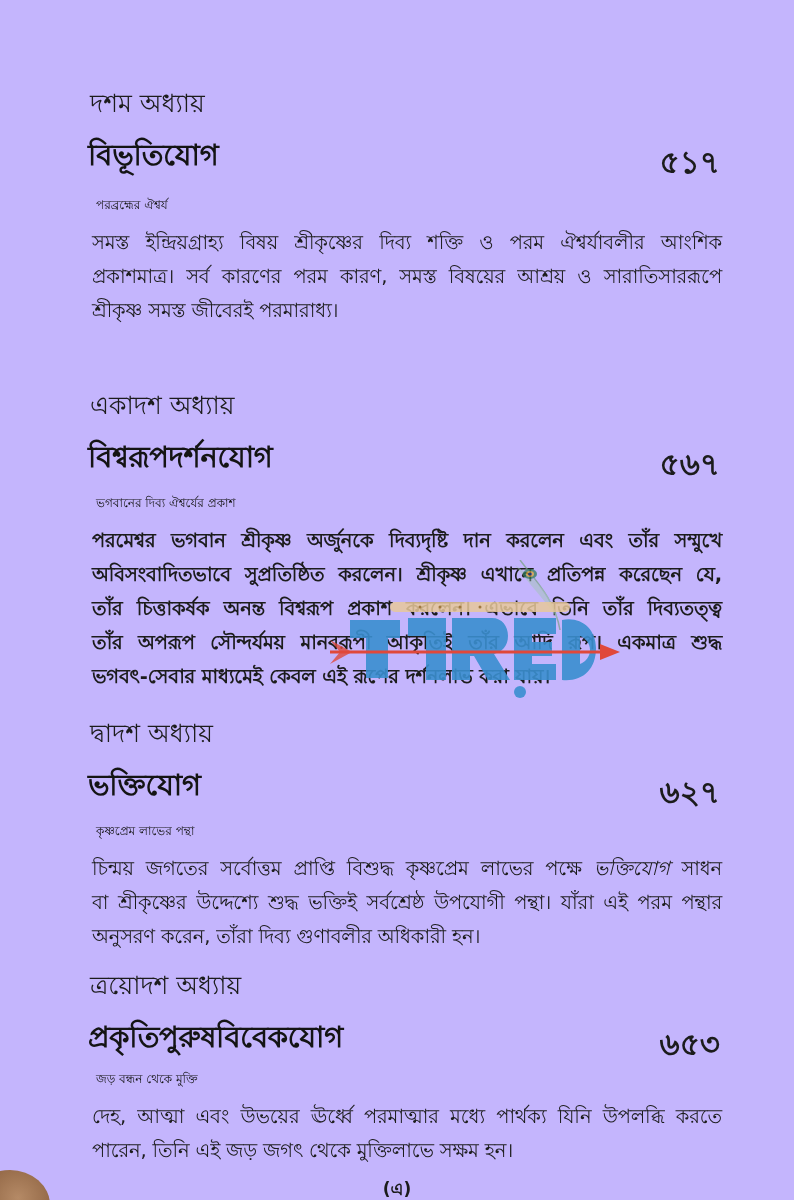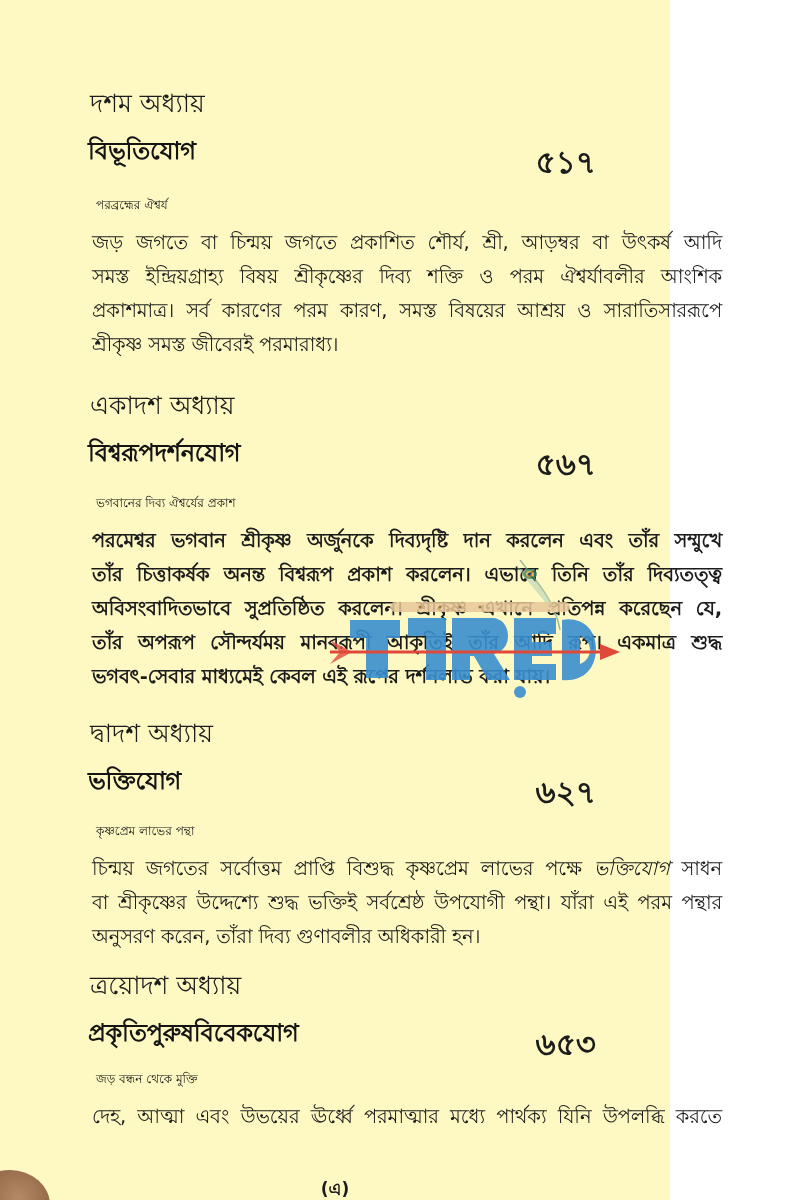--- a/index.html
+++ b/index.html
@@ -11,34 +11,34 @@
       width: 794px;
       height: 1200px;
       position: relative;
       overflow: hidden;
       font-family: "DejaVu Sans", "Liberation Sans", sans-serif;
       color: #1a1a1a;
     }
     .page {
       position: absolute;
       left: 0; top: 0;
-      width: 670px; height: 1200px;
-      background: #fef9c3;
+      width: 794px; height: 1200px;
+      background: #c4b5fd;
     }
     .chapter-label {
       position: absolute;
       left: 90px;
       font-size: 25px;
       color: #1c1c1c;
       white-space: nowrap;
     }
     .chapter-title {
       position: absolute;
       left: 88px;
-      font-size: 24px;
+      font-size: 29px;
       font-weight: bold;
       color: #141414;
       white-space: nowrap;
       letter-spacing: -0.3px;
     }
     .page-num {
       position: absolute;
       right: 74px;
       font-size: 31px;
       font-weight: bold;
@@ -107,54 +107,54 @@
 </head>
 <body>
 
 <div class="page">
 
   <div class="chapter-label" style="top:84px;">দশম অধ্যায়</div>
   <div class="chapter-title" style="top:132px;">বিভূতিযোগ</div>
   <div class="page-num" style="top:138px;">৫১৭</div>
   <div class="summary-heading" style="top:196px;">পরব্রহ্মের ঐশ্বর্য</div>
   <div class="summary-body" style="top:226px;">
-    <span class="line">জড় জগতে বা চিন্ময় জগতে প্রকাশিত শৌর্য, শ্রী, আড়ম্বর বা উৎকর্ষ আদি</span>
     <span class="line">সমস্ত ইন্দ্রিয়গ্রাহ্য বিষয় শ্রীকৃষ্ণের দিব্য শক্তি ও পরম ঐশ্বর্যাবলীর আংশিক</span>
     <span class="line">প্রকাশমাত্র। সর্ব কারণের পরম কারণ, সমস্ত বিষয়ের আশ্রয় ও সারাতিসাররূপে</span>
     <span class="line last">শ্রীকৃষ্ণ সমস্ত জীবেরই পরমারাধ্য।</span>
   </div>
 
   <div class="chapter-label" style="top:386px;">একাদশ অধ্যায়</div>
   <div class="chapter-title" style="top:434px;">বিশ্বরূপদর্শনযোগ</div>
   <div class="page-num" style="top:440px;">৫৬৭</div>
   <div class="summary-heading" style="top:494px;">ভগবানের দিব্য ঐশ্বর্যের প্রকাশ</div>
   <div class="summary-body" style="top:524px;font-weight:bold;">
     <span class="line">পরমেশ্বর ভগবান শ্রীকৃষ্ণ অর্জুনকে দিব্যদৃষ্টি দান করলেন এবং তাঁর সম্মুখে</span>
+    <span class="line">অবিসংবাদিতভাবে সুপ্রতিষ্ঠিত করলেন। শ্রীকৃষ্ণ এখানে প্রতিপন্ন করেছেন যে,</span>
     <span class="line">তাঁর চিত্তাকর্ষক অনন্ত বিশ্বরূপ প্রকাশ করলেন। এভাবে তিনি তাঁর দিব্যতত্ত্ব</span>
-    <span class="line">অবিসংবাদিতভাবে সুপ্রতিষ্ঠিত করলেন। শ্রীকৃষ্ণ এখানে প্রতিপন্ন করেছেন যে,</span>
     <span class="line">তাঁর অপরূপ সৌন্দর্যময় মানবরূপী আকৃতিই তাঁর আদি রূপ। একমাত্র শুদ্ধ</span>
     <span class="line last">ভগবৎ-সেবার মাধ্যমেই কেবল এই রূপের দর্শনলাভ করা যায়।</span>
   </div>
 
   <div class="chapter-label" style="top:714px;">দ্বাদশ অধ্যায়</div>
   <div class="chapter-title" style="top:762px;">ভক্তিযোগ</div>
   <div class="page-num" style="top:768px;">৬২৭</div>
   <div class="summary-heading" style="top:822px;">কৃষ্ণপ্রেম লাভের পন্থা</div>
   <div class="summary-body" style="top:852px;">
     <span class="line"><span>চিন্ময় জগতের সর্বোত্তম প্রাপ্তি বিশুদ্ধ কৃষ্ণপ্রেম লাভের পক্ষে </span><em>ভক্তিযোগ</em><span> সাধন</span></span>
     <span class="line">বা শ্রীকৃষ্ণের উদ্দেশ্যে শুদ্ধ ভক্তিই সর্বশ্রেষ্ঠ উপযোগী পন্থা। যাঁরা এই পরম পন্থার</span>
     <span class="line last">অনুসরণ করেন, তাঁরা দিব্য গুণাবলীর অধিকারী হন।</span>
   </div>
 
   <div class="chapter-label" style="top:966px;">ত্রয়োদশ অধ্যায়</div>
   <div class="chapter-title" style="top:1014px;">প্রকৃতিপুরুষবিবেকযোগ</div>
   <div class="page-num" style="top:1020px;">৬৫৩</div>
   <div class="summary-heading" style="top:1070px;">জড় বন্ধন থেকে মুক্তি</div>
   <div class="summary-body" style="top:1100px;">
     <span class="line">দেহ, আত্মা এবং উভয়ের ঊর্ধ্বে পরমাত্মার মধ্যে পার্থক্য যিনি উপলব্ধি করতে</span>
+    <span class="line last">পারেন, তিনি এই জড় জগৎ থেকে মুক্তিলাভে সক্ষম হন।</span>
   </div>
 
   <div class="footer-mark">(এ)</div>
 
   <div class="watermark">
     <svg width="290" height="160" viewBox="0 0 290 160">
 
       <g opacity="0.75">
         <path d="M190 0 C205 20, 225 40, 230 70" stroke="#7aa38a" stroke-width="1.5" fill="none"></path>
         <path d="M185 5 C200 15, 220 30, 228 60 C215 40, 200 25, 185 5 Z" fill="#9ec7b0" opacity="0.6"></path>

